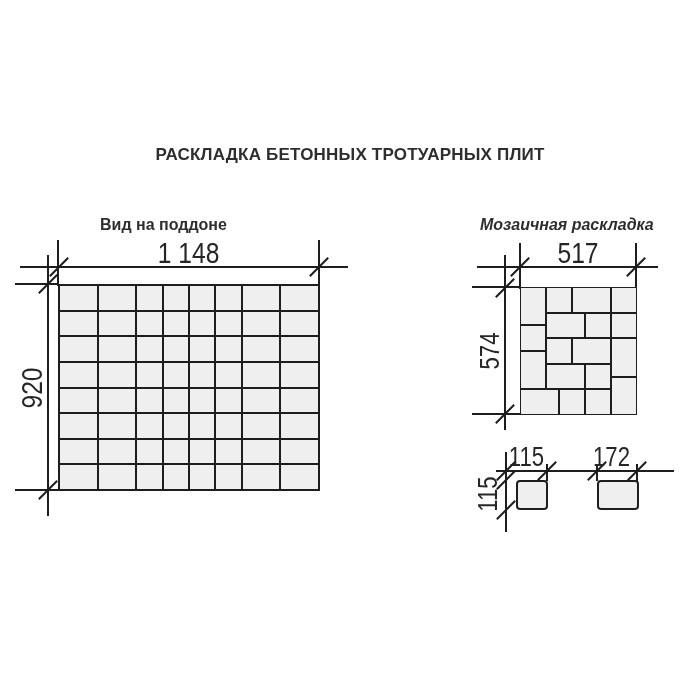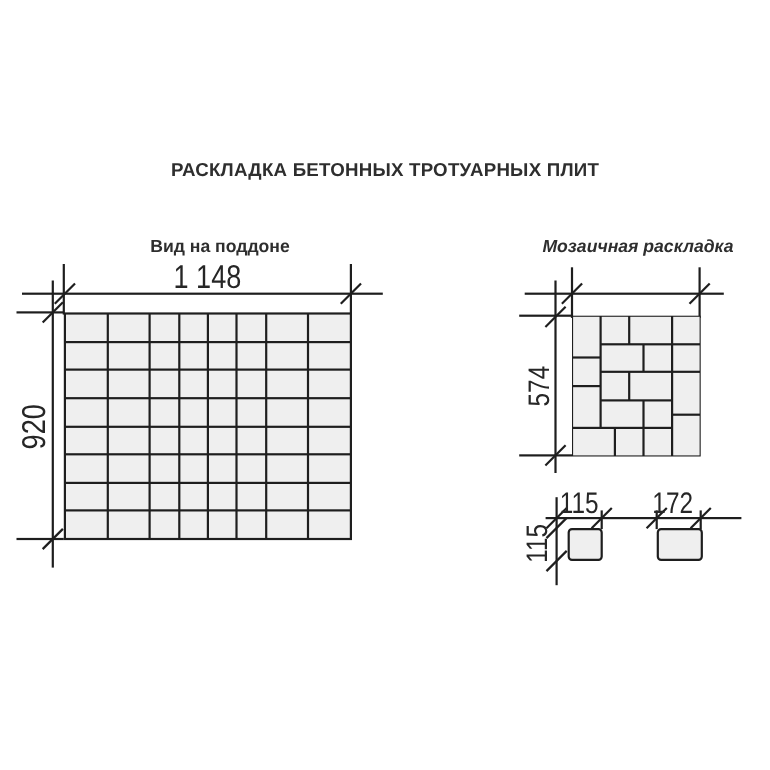--- a/index.html
+++ b/index.html
@@ -4,21 +4,21 @@
 <style>
   html,body{margin:0;padding:0;background:#fff;}
   #canvas{
     position:relative;width:692px;height:700px;background:#ffffff;
     font-family:"Liberation Sans", sans-serif;color:#262626;overflow:hidden;
   }
   .hline,.vline{position:absolute;background:#1e1e1e;}
   .tick{position:absolute;width:26px;height:2px;background:#1e1e1e;transform:rotate(-45deg);}
   .title{position:absolute;left:0;width:700px;text-align:center;font-weight:bold;
          font-size:17px;line-height:24px;color:#2e2e2e;letter-spacing:.2px;}
-  .view-label{position:absolute;text-align:center;font-weight:bold;font-size:16px;color:#2e2e2e;}
+  .view-label{position:absolute;text-align:left;font-weight:bold;font-size:16px;color:#2e2e2e;}
   .dim-num{position:absolute;width:200px;text-align:center;font-size:30px;line-height:30px;
            color:#262626;}
   .dim-num span{display:inline-block;transform:scaleX(0.82);transform-origin:center;}
   .dim-num.small{font-size:27px;line-height:27px;}
   .vdim-num{position:absolute;width:200px;text-align:center;font-size:30px;line-height:36px;
             color:#262626;transform:rotate(-90deg) scaleX(0.82);transform-origin:center;}
   .vdim-num.small{font-size:27px;line-height:32px;}
   #pallet-grid{position:absolute;left:58px;top:284px;width:258px;height:203px;background:#1e1e1e;
                padding:2px;display:grid;gap:2px;}
   #pallet-grid .cell{background:#efefef;}
@@ -116,20 +116,21 @@
       <div class="cell"></div>
       <div class="cell"></div>
       <div class="cell"></div>
     </div>
 
   <div class="hline" style="left:477px;top:266px;width:181px;height:2px;"></div>
   <div class="vline" style="left:519px;top:243px;width:2px;height:46px;"></div>
   <div class="vline" style="left:635px;top:243px;width:2px;height:46px;"></div>
   <div class="tick" style="left:507px;top:266px;"></div>
   <div class="tick" style="left:623px;top:266px;"></div>
+  <div class="dim-num" style="left:478px;top:238px;"><span>517</span></div>
 
   <div class="vline" style="left:504px;top:255px;width:2px;height:175px;"></div>
   <div class="hline" style="left:472px;top:286px;width:48px;height:2px;"></div>
   <div class="hline" style="left:472px;top:413px;width:48px;height:2px;"></div>
   <div class="tick" style="left:492px;top:287px;"></div>
   <div class="tick" style="left:492px;top:413px;"></div>
   <div class="vdim-num small" style="left:390px;top:335px;">574</div>
 
   <div id="mosaic">
       <div class="mtile" style="left: 1px; top: 1px; width: 24.0251px; height: 36.3554px;"></div>

